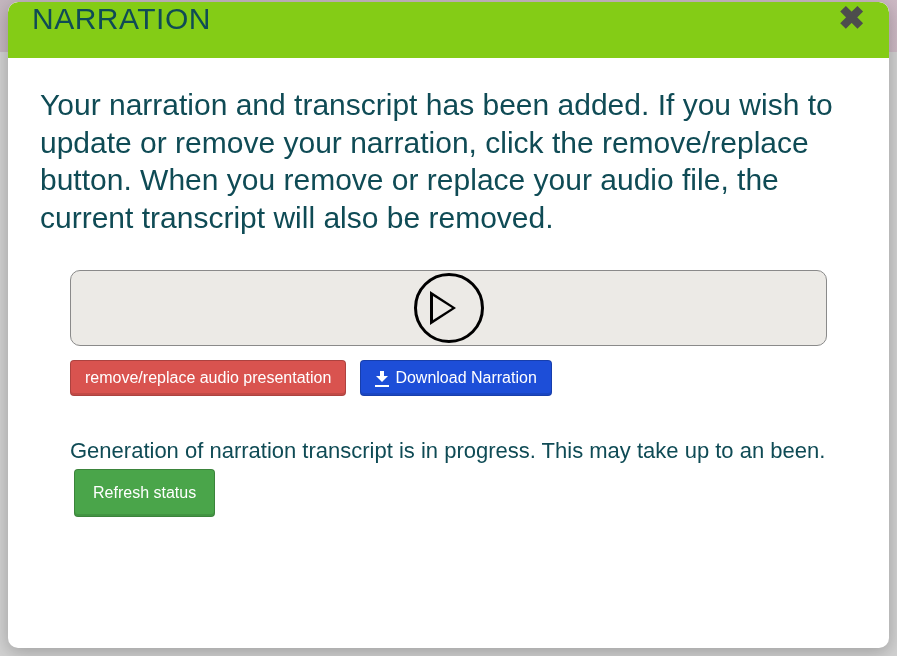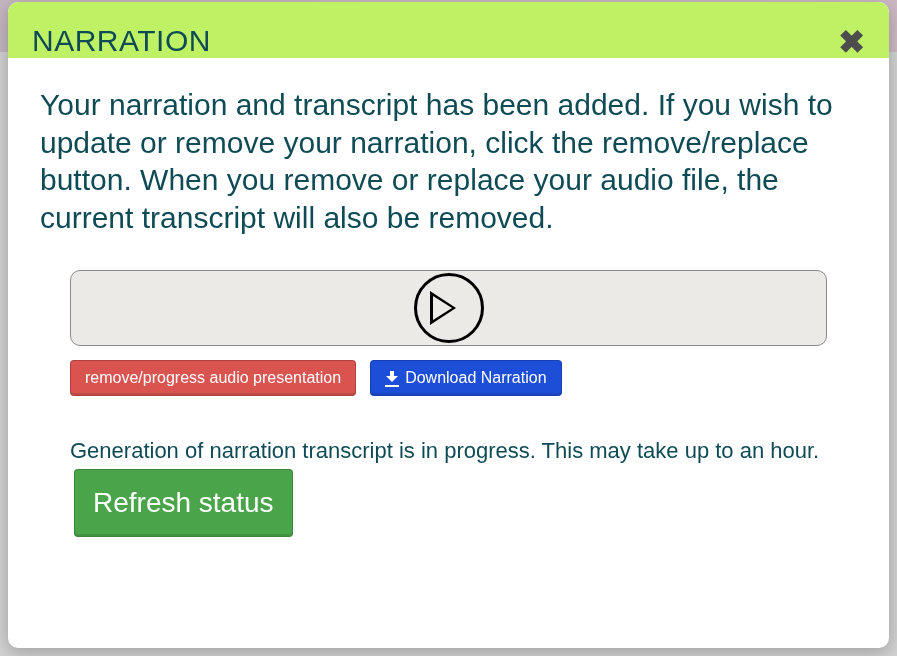--- a/index.html
+++ b/index.html
@@ -23,24 +23,24 @@
     right: 8px;
     bottom: 8px;
     background: #ffffff;
     border-radius: 10px;
     box-shadow: 0 4px 18px rgba(0,0,0,0.25);
     display: flex;
     flex-direction: column;
     overflow: hidden;
   }
   .modal-header {
-    background: #bef264;
+    background: #84cc16;
     height: 56px;
     display: flex;
-    align-items: flex-end;
+    align-items: flex-start;
     justify-content: space-between;
     padding: 0 24px;
     border-top-left-radius: 10px;
     border-top-right-radius: 10px;
   }
   .modal-title {
     color: #0f4b55;
     font-size: 30px;
     letter-spacing: 0.5px;
     font-weight: 400;
@@ -118,21 +118,21 @@
     border: 1px solid rgba(0,0,0,0.2);
     border-radius: 4px;
     padding: 8px 14px;
     cursor: pointer;
     box-shadow: inset 0 -2px 0 rgba(0,0,0,0.1);
   }
   .btn-red { background: #d9534f; }
   .btn-blue { background: #1d4ed8; }
   .btn-green {
     background: #4aa54a;
-    font-size: 28px;
+    font-size: 16px;
     padding: 9px 18px;
     border-radius: 4px;
   }
   .download-icon {
     width: 14px; height: 14px;
     display: inline-block;
     position: relative;
   }
   .download-icon::before {
     content: '';
@@ -185,32 +185,32 @@
         <div class="play-circle">
           <div class="play-wrap">
             <div class="play-triangle"></div>
             <div class="play-triangle-inner"></div>
           </div>
         </div>
       </div>
 
       <div class="btn-row">
         <div class="btn btn-red">
-          <span>remove/progress audio presentation</span>
+          <span>remove/replace audio presentation</span>
         </div>
         <div class="btn btn-blue">
           <span class="download-icon">
               <span class="download-bar"></span>
             </span>
           <span>Download Narration</span>
         </div>
       </div>
 
       <p class="status-line">
-        <span>Generation of narration transcript is in progress. This may take up to an hour.</span>
+        <span>Generation of narration transcript is in progress. This may take up to an been.</span>
         <span class="btn btn-green">
           <span>Refresh status</span>
         </span>
       </p>
 
     </div>
 
   </div>
 </div>
 

